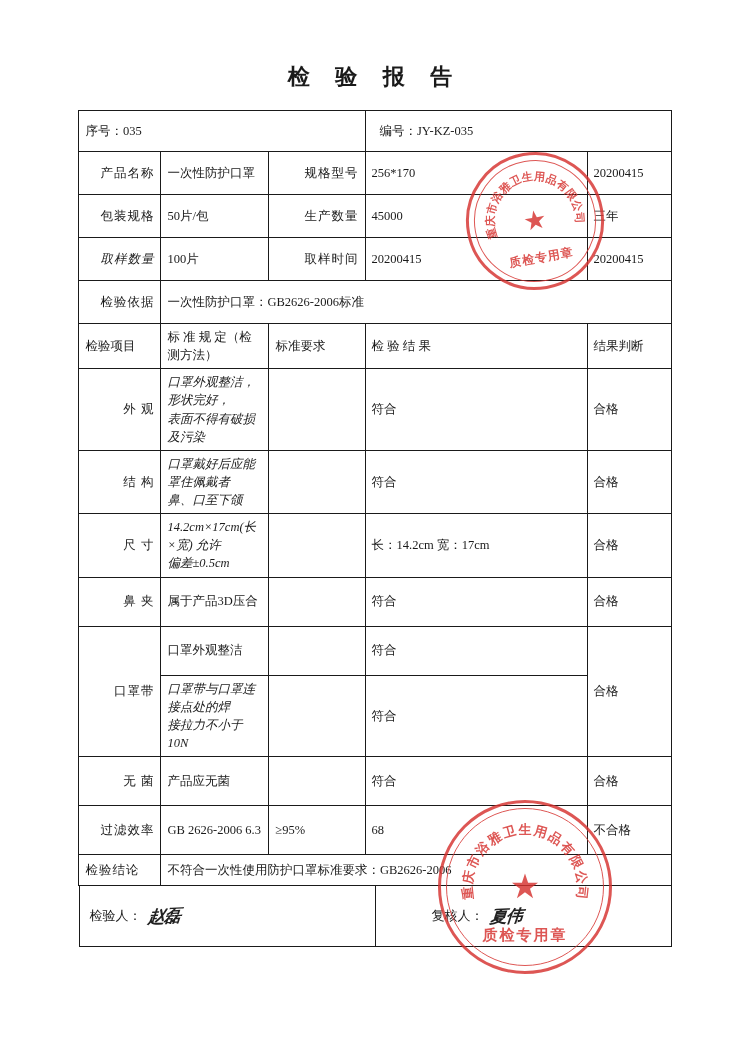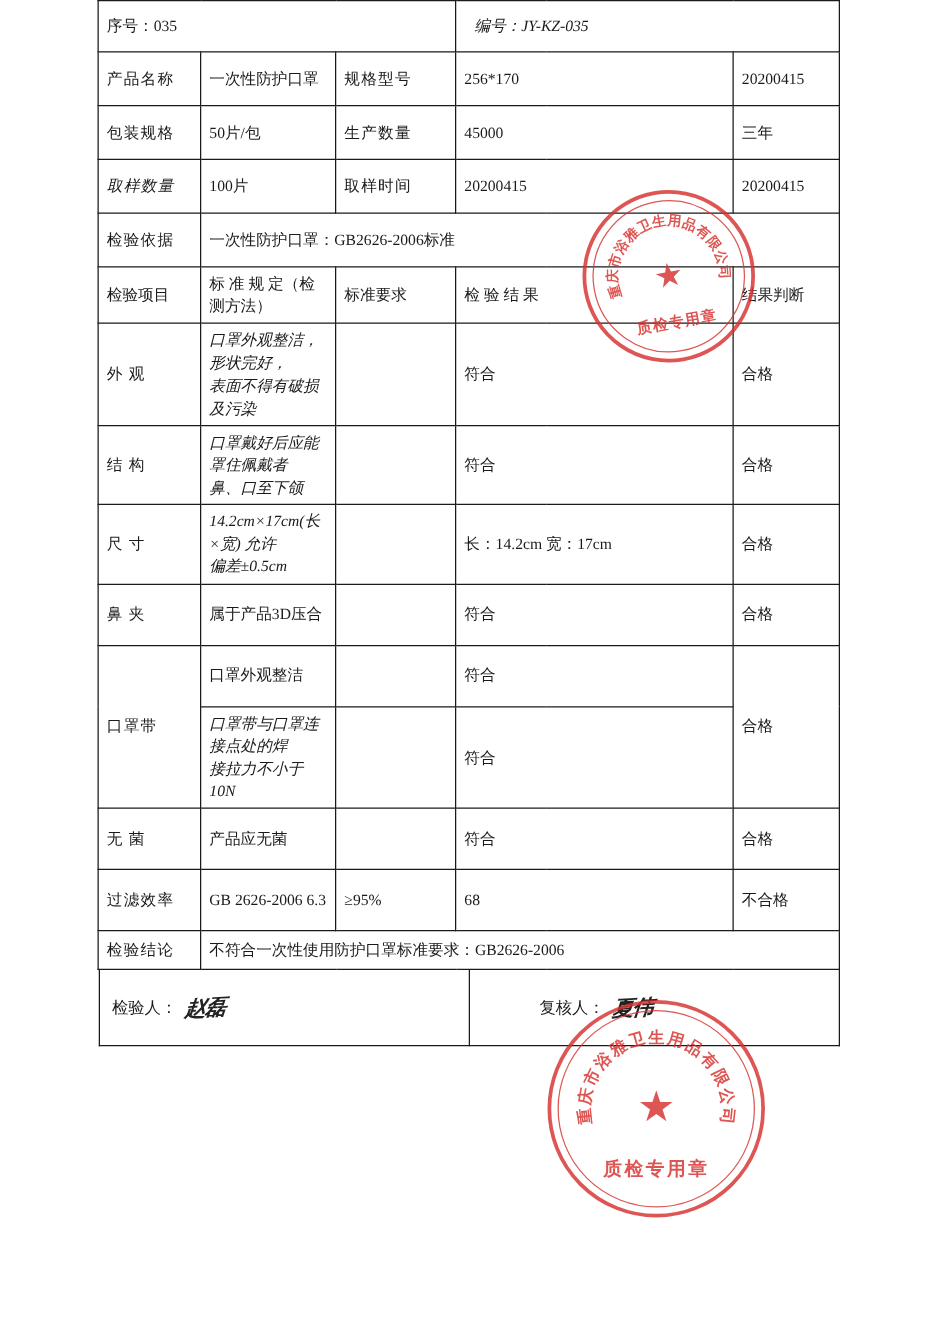--- a/index.html
+++ b/index.html
@@ -41,21 +41,21 @@
     border: 1px solid #1a1a1a;
     font-size: 12.5px;
     padding: 4px 6px;
     vertical-align: middle;
     line-height: 1.45;
     height: 22px;
   }
   .c { text-align: left; }
   .l { text-align: left; }
   .lbl {
-    text-align: left;
+    text-align: right;
     letter-spacing: 1px;
   }
   .tall { height: 46px; }
   .row-head td { height: 30px; }
   .conclusion-cell {
     height: 150px;
     text-align: left;
     font-size: 13px;
   }
   .sign-table {
@@ -155,37 +155,38 @@
     font-size: 12px;
     letter-spacing: 1px;
   }
   .two-line { white-space: pre-line; font-style: italic; }
 </style>
 </head>
 <body>
 
 <div class="page">
 
+  <div class="title">检 验 报 告</div>
 
   <table class="report">
     <colgroup>
       <col style="width:82px">
       <col style="width:108px">
       <col style="width:96px">
       <col style="width:72px">
       <col style="width:150px">
       <col style="width:84px">
     </colgroup>
     <tbody>
 
       <tr>
         <td colspan="3" class="l" style="height:32px;">
           <span>序号：</span><span>035</span>
         </td>
-        <td colspan="3" class="l" style="height:32px;padding-left:14px;font-style:italic;">
+        <td colspan="3" class="l" style="height:32px;padding-left:14px;">
           <span>编号：</span><span>JY-KZ-035</span>
         </td>
       </tr>
 
       <tr>
         <td class="lbl" style="height:34px;">产品名称</td>
         <td class="c">一次性防护口罩</td>
         <td class="lbl">规格型号</td>
         <td colspan="2" class="c">256*170</td>
         <td class="c">20200415</td>

